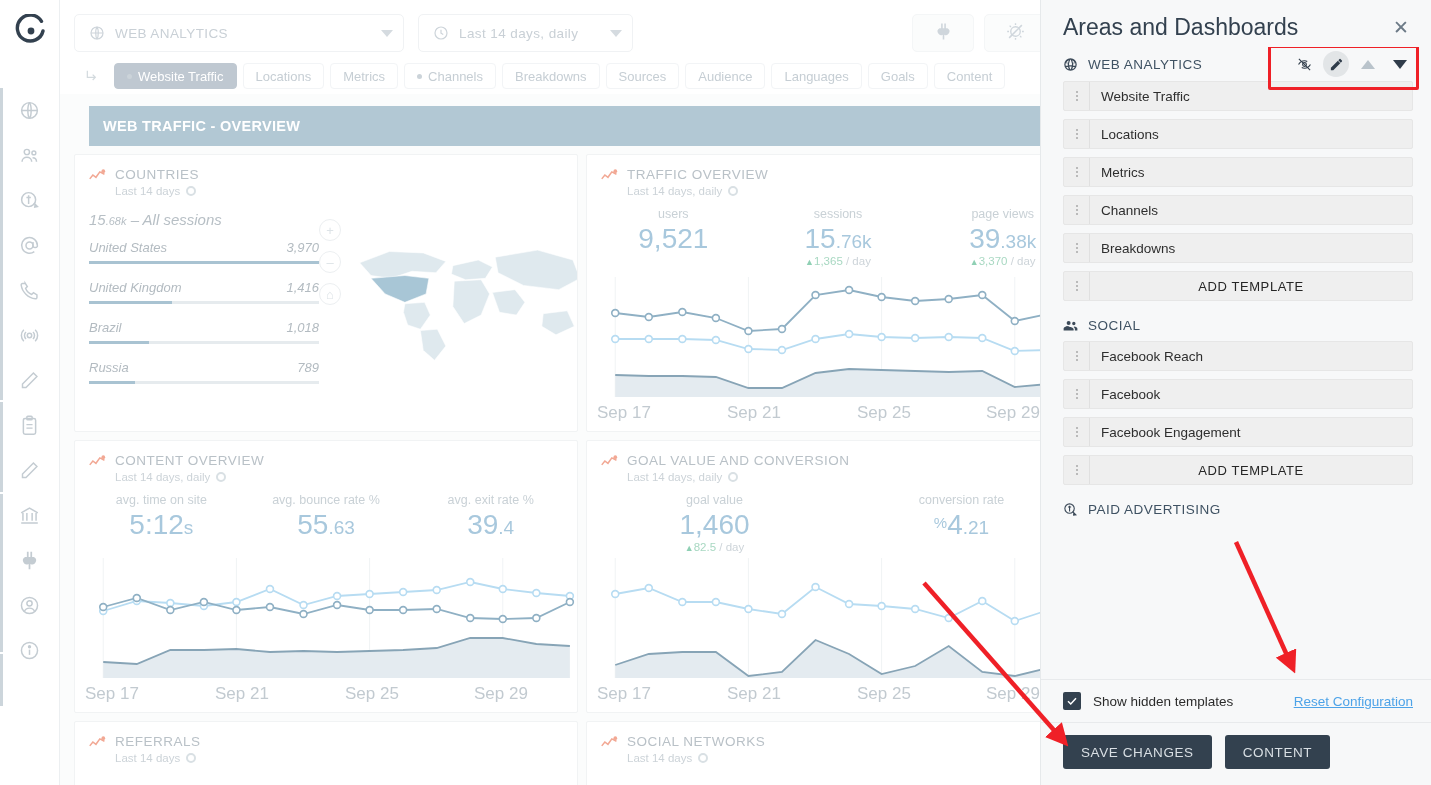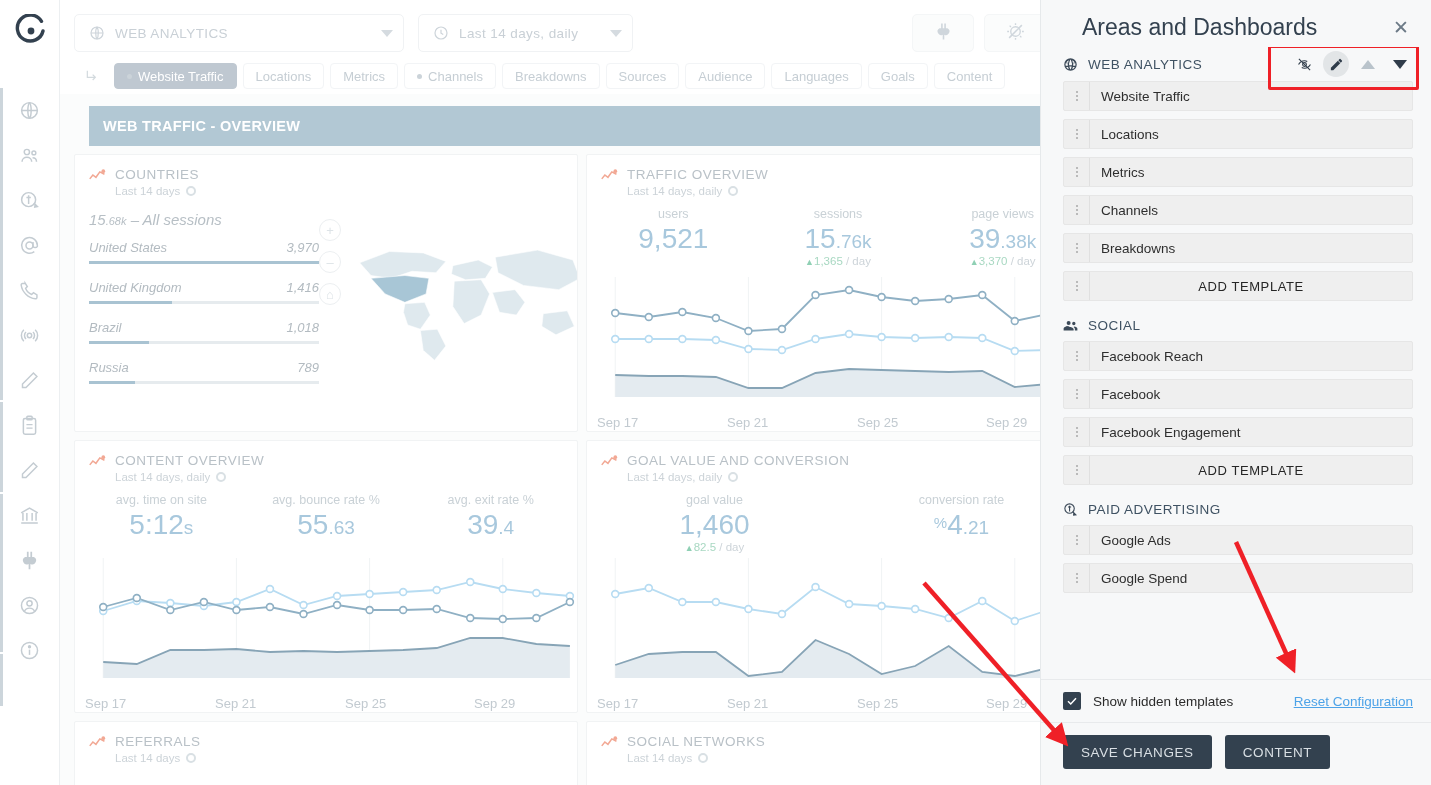--- a/index.html
+++ b/index.html
@@ -133,36 +133,36 @@
     align-items: center; justify-content: center; font-size: 13px; background: #fff;
   }
   .mc1 { left: 0px; top: 8px; }
   .mc2 { left: 0px; top: 40px; }
   .mc3 { left: 0px; top: 72px; }
 
   
   .chart { position: absolute; left: 14px; right: 0; bottom: 26px; height: 128px; }
   .chart svg { width: 100%; height: 100%; display: block; }
   .xaxis {
-    position: absolute; left: 14px; right: 8px; bottom: 0; height: 16px;
-    display: flex; font-size: 13px; color: #c2cad0;
+    position: absolute; left: 14px; right: 8px; bottom: 12px; height: 16px;
+    display: flex; font-size: 17px; color: #c2cad0;
   }
   .xaxis span { position: absolute; }
 
   
   .panel {
     position: absolute; right: 0; top: 0; width: 391px; height: 785px;
     background: #f7f8f9; border-left: 1px solid #e6e9eb;
     display: flex; flex-direction: column;
   }
   .panel-head {
     padding: 14px 18px 6px 22px; display: flex; align-items: flex-start;
     justify-content: space-between;
   }
-  .panel-title { font-size: 23px; color: #33414f; font-weight: normal; margin-left: 19px; }
+  .panel-title { font-size: 23px; color: #33414f; font-weight: normal; }
   .panel-close { font-size: 19px; color: #6c7a87; line-height: 1; padding: 4px; cursor: pointer; }
 
   .section-head {
     display: flex; align-items: center; gap: 10px;
     padding: 4px 18px 4px 22px; position: relative; min-height: 32px;
   }
   .section-head .sect-icon { color: #3c4a59; display: flex; }
   .section-head .sect-icon svg { width: 15px; height: 15px; }
   .section-name { font-size: 13.5px; color: #3f5263; letter-spacing: .5px; }
   .sect-actions {
@@ -891,38 +891,20 @@
       <div class="section-head">
         <span class="sect-icon">
             <svg viewBox="0 0 24 24" fill="none" stroke="currentColor" stroke-width="1.8">
               <circle cx="10.5" cy="10.5" r="7.5"></circle>
               <path d="M10.5 6v9M8 8h5"></path>
               <path d="M15.5 15.5l5 5-3.5.4.4-3.5z" fill="currentColor"></path>
             </svg>
           </span>
         <span class="section-name">PAID ADVERTISING</span>
       </div>
-      <div class="tpl-list">
-        <div class="tpl-item">
-            <span class="tpl-grip">
-              <i></i>
-              <i></i>
-              <i></i>
-            </span>
-            <span class="tpl-label">Google Ads</span>
-          </div>
-        <div class="tpl-item">
-            <span class="tpl-grip">
-              <i></i>
-              <i></i>
-              <i></i>
-            </span>
-            <span class="tpl-label">Google Spend</span>
-          </div>
-      </div>
     </div>
 
     <div class="panel-foot">
       <div class="foot-row1">
         <span class="cbx">
           <svg viewBox="0 0 24 24" fill="none" stroke="currentColor" stroke-width="3">
               <path d="M4 12.5l5.5 5.5L20 6.5"></path>
             </svg>
         </span>
         <span class="cbx-label">Show hidden templates</span>

